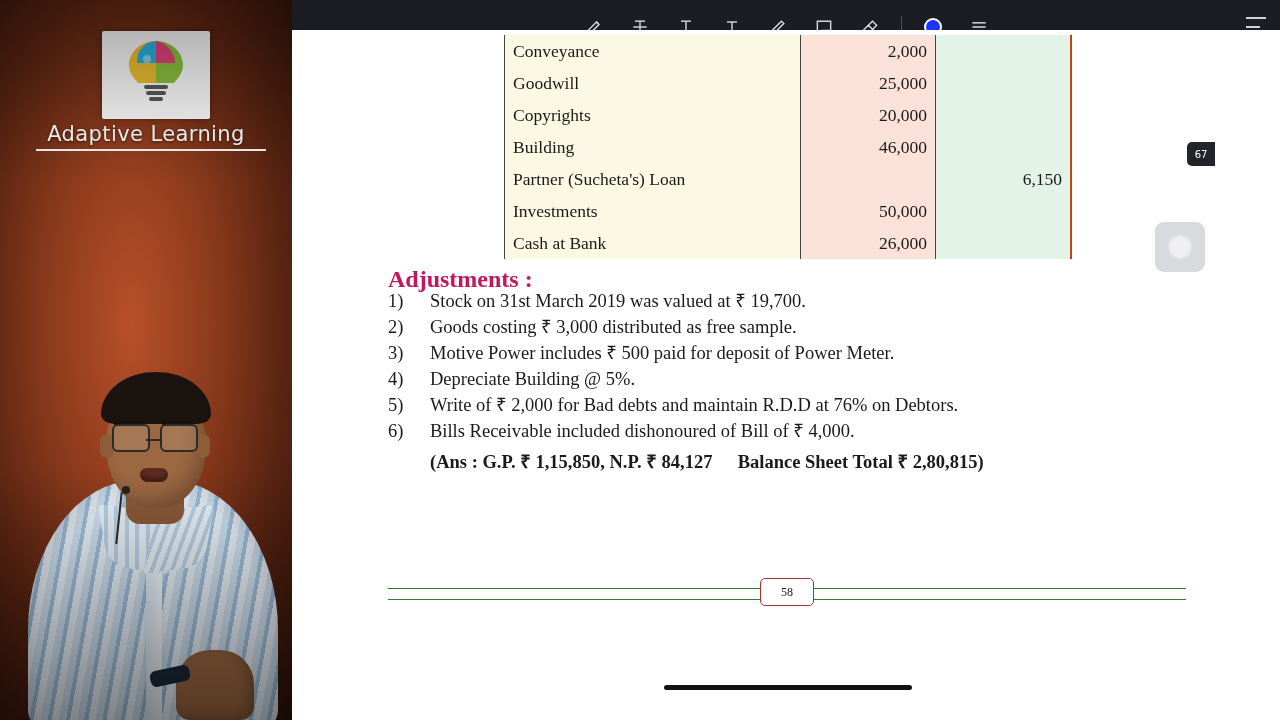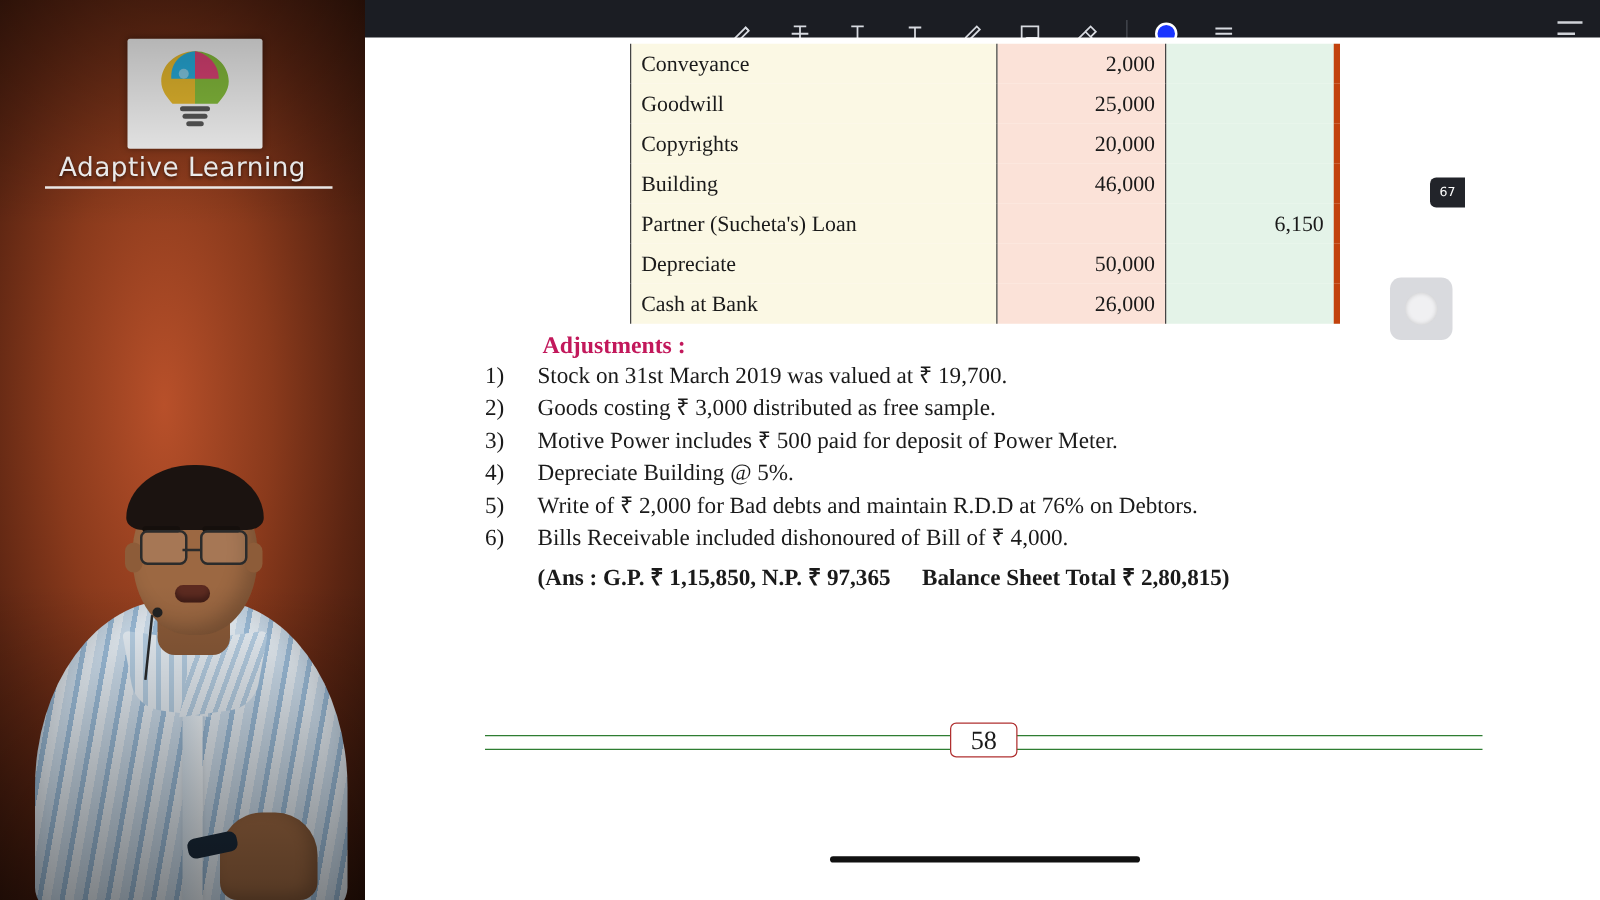--- a/index.html
+++ b/index.html
@@ -137,20 +137,21 @@
     position: absolute; left: 150px; bottom: 36px; width: 40px; height: 16px;
     background: #1b2a3a; border-radius: 6px; transform: rotate(-12deg);
   }
 
   
   .app {
     position: absolute;
     left: 292px; top: 0;
     width: 880px; height: 720px;
     background: #ffffff;
+    padding-left: 43px;
   }
   .toolbar {
     position: absolute; left: 0; top: 0;
     width: 988px; height: 54px;
     background: #1b1d23;
     display: flex;
     align-items: center;
     justify-content: center;
     gap: 0px;
   }
@@ -201,36 +202,35 @@
     font-size: 17.5px;
     font-family: "Liberation Serif", serif;
   }
   table.ledger td {
     padding: 2px 8px;
     height: 28px;
     vertical-align: middle;
   }
   .col-particular { background: #fbf8e4; border-left: 1px solid #444; }
   .col-dr { background: #fbe2d8; text-align: right; border-left: 1px solid #444; width: 118px; }
-  .col-cr { background: #e4f3e8; text-align: right; border-left: 1px solid #444; border-right: 5px solid #c2410c; width: 118px; }
+  .col-cr { background: #e4f3e8; text-align: right; border-left: 1px solid #444; border-right: 2px solid #c2410c; width: 118px; }
   tr.total-row td {
     border-top: 1px solid #444;
     border-bottom: 1px solid #444;
     font-weight: bold;
     height: 30px;
   }
   tr.total-row td.col-particular { background: #fbf8e4; }
 
   
   .adj-title {
     position: absolute; left: 96px; top: 236px;
-    font-weight: bold; font-size: 19px;
+    font-weight: bold; font-size: 24px;
     color: #c2185b;
     font-family: "Liberation Serif", serif;
-    margin-left: 46px;
   }
   .adj-list {
     position: absolute; left: 96px; top: 258px;
     width: 800px;
   }
   .adj-item {
     display: flex;
     font-size: 18.5px;
     line-height: 26px;
     margin-bottom: 0px;
@@ -252,21 +252,21 @@
     border-top: 1.4px solid #2e7d32;
     border-bottom: 1.4px solid #2e7d32;
   }
   .page-badge {
     position: absolute; left: 468px; top: 548px;
     width: 52px; height: 26px;
     border: 1.5px solid #b03030;
     border-radius: 5px;
     background: #ffffff;
     display: flex; align-items: center; justify-content: center;
-    font-size: 21px;
+    font-size: 12px;
   }
 
   
   .home-indicator {
     position: absolute; left: 372px; top: 655px;
     width: 248px; height: 5px;
     border-radius: 3px;
     background: #111;
   }
 
@@ -442,21 +442,21 @@
               <td class="col-particular">Building</td>
               <td class="col-dr">46,000</td>
               <td class="col-cr"></td>
             </tr>
             <tr>
               <td class="col-particular">Partner (Sucheta's) Loan</td>
               <td class="col-dr"></td>
               <td class="col-cr">6,150</td>
             </tr>
             <tr>
-              <td class="col-particular">Depreciate</td>
+              <td class="col-particular">Investments</td>
               <td class="col-dr">50,000</td>
               <td class="col-cr"></td>
             </tr>
             <tr>
               <td class="col-particular">Cash at Bank</td>
               <td class="col-dr">26,000</td>
               <td class="col-cr"></td>
             </tr>
           </tbody>
         </table>
@@ -485,21 +485,21 @@
           <span class="adj-num">5)</span>
           <span class="adj-text">Write of ₹ 2,000 for Bad debts and maintain R.D.D at 76% on Debtors.</span>
         </div>
         <div class="adj-item">
           <span class="adj-num">6)</span>
           <span class="adj-text">Bills Receivable included dishonoured of Bill of  ₹ 4,000.</span>
         </div>
       </div>
 
       <div class="adj-ans">
-        <span>(Ans : G.P. ₹ 1,15,850, N.P. ₹ 97,365</span>
+        <span>(Ans : G.P. ₹ 1,15,850, N.P. ₹ 84,127</span>
         <span class="ans-gap"></span>
         <span>Balance Sheet Total ₹ 2,80,815)</span>
       </div>
 
       <div class="footer-rule"></div>
       <div class="page-badge">58</div>
 
       <div class="home-indicator"></div>
     </div>
 

